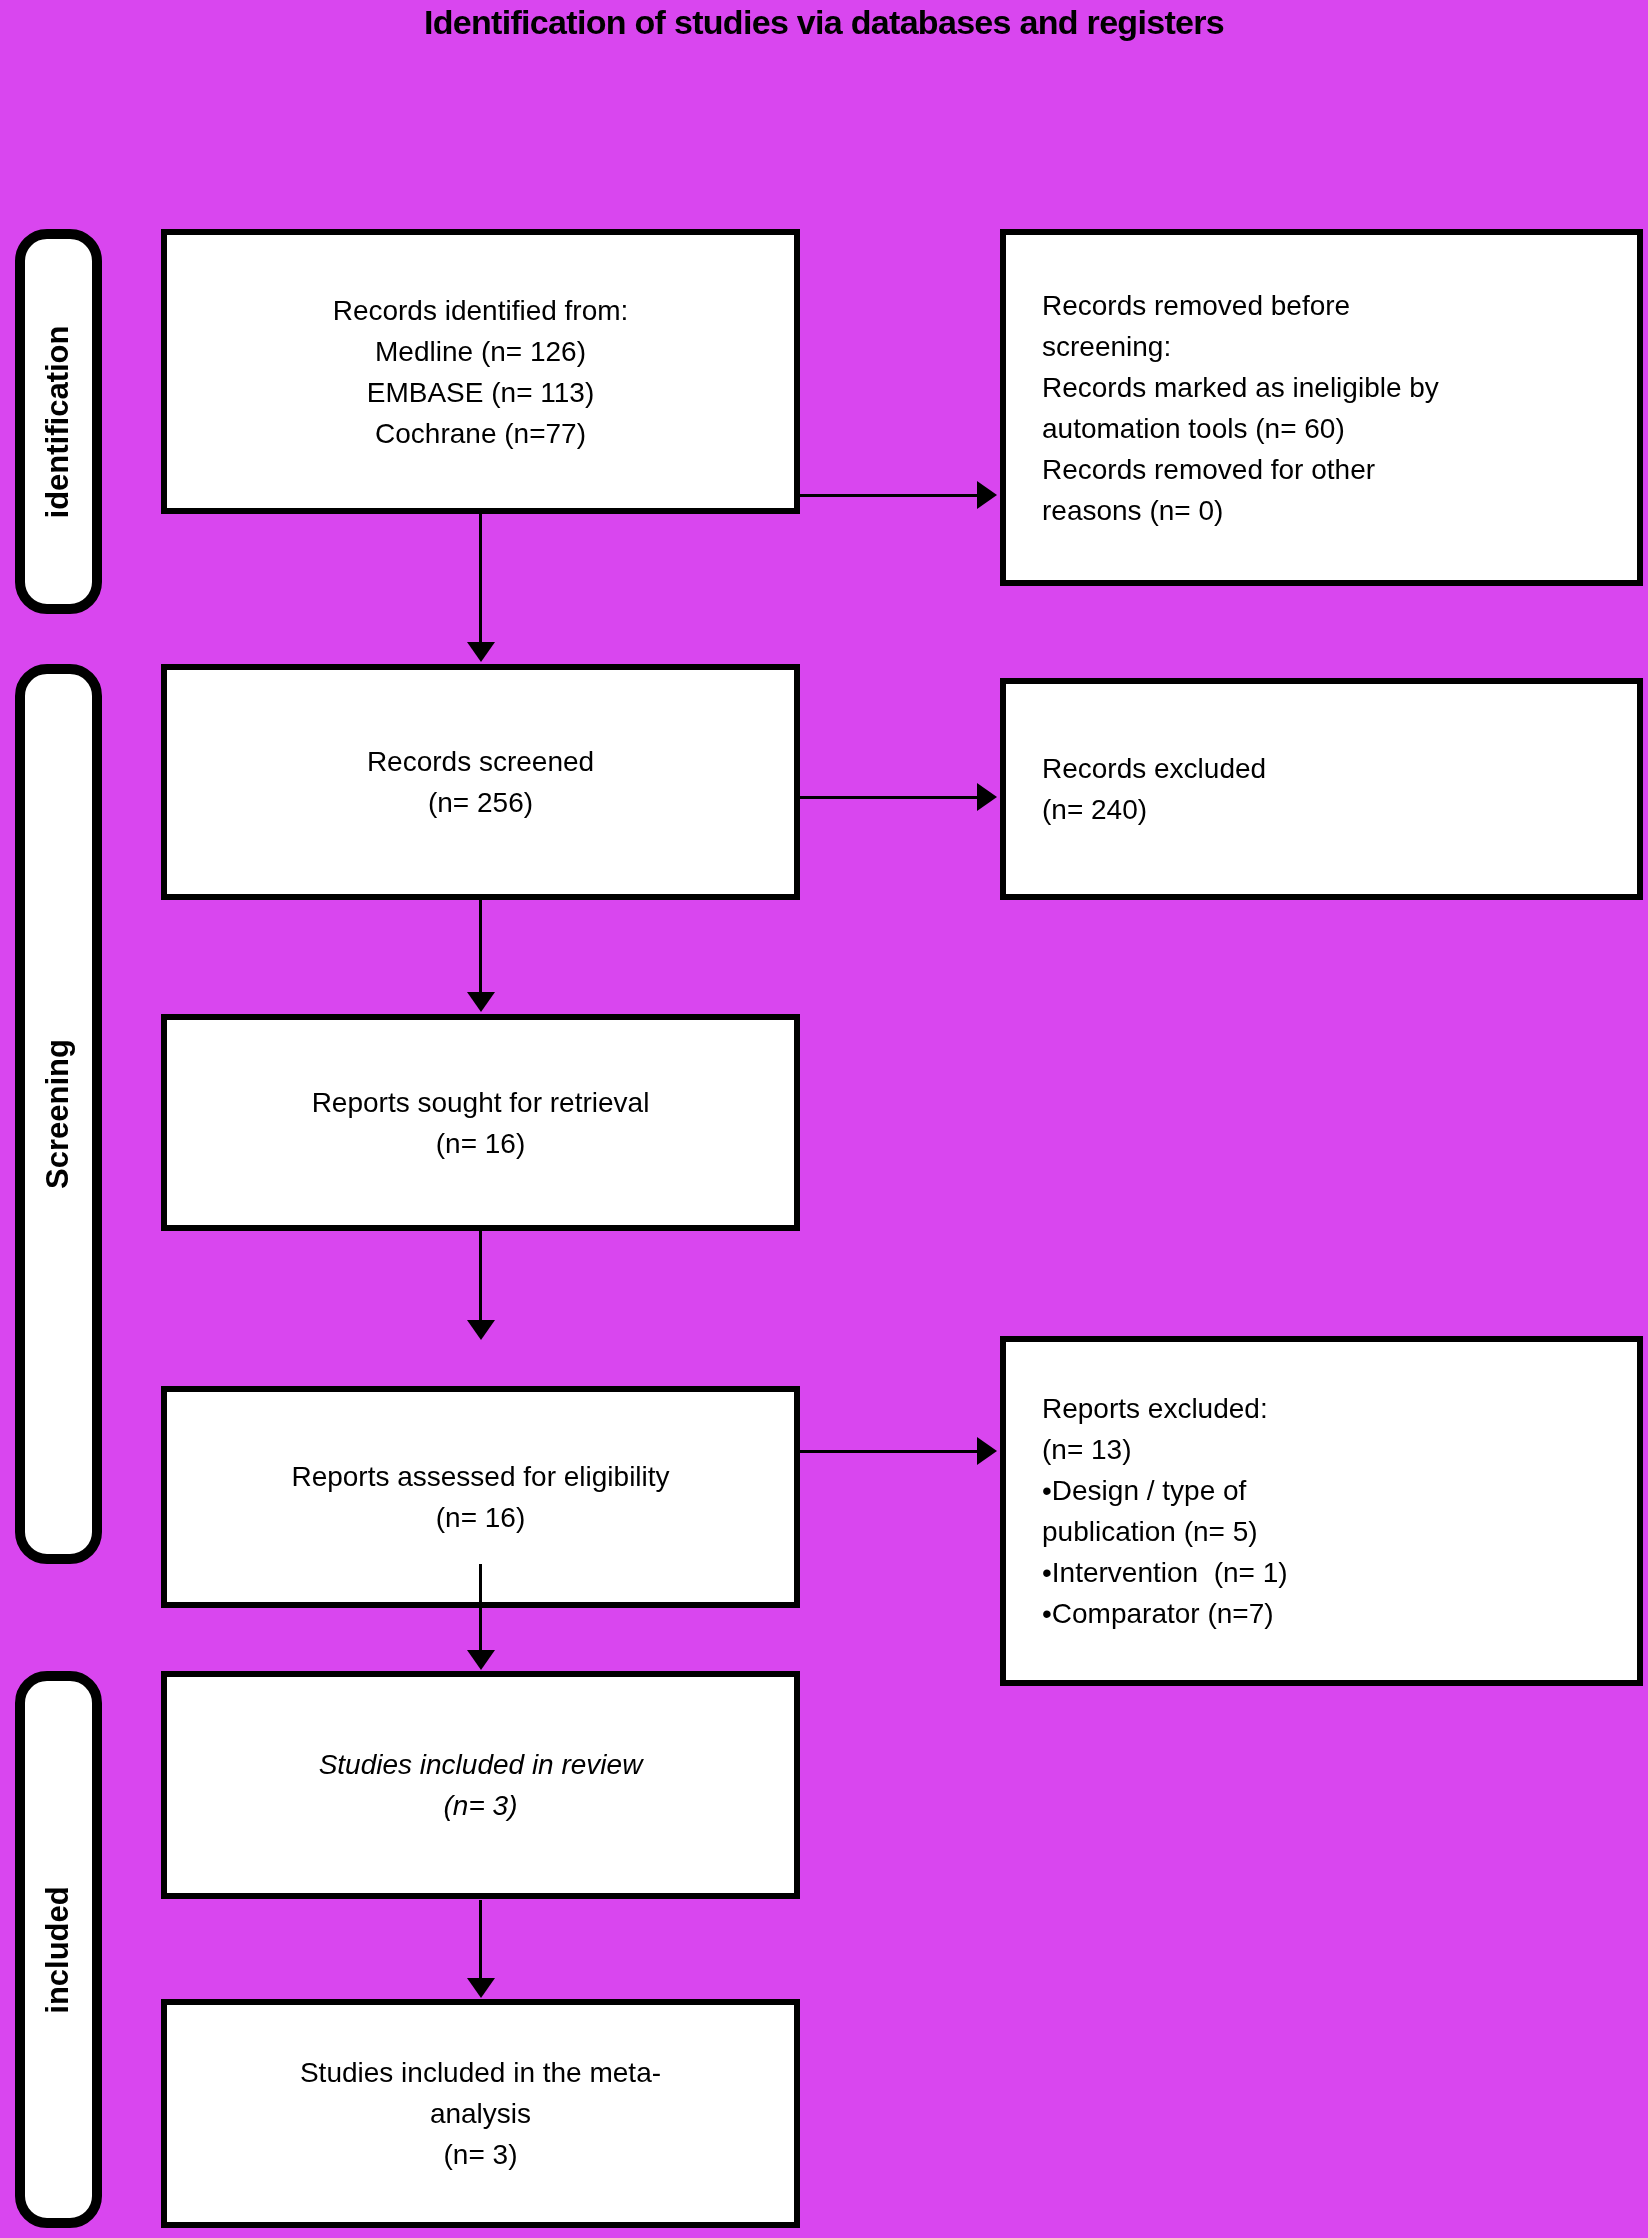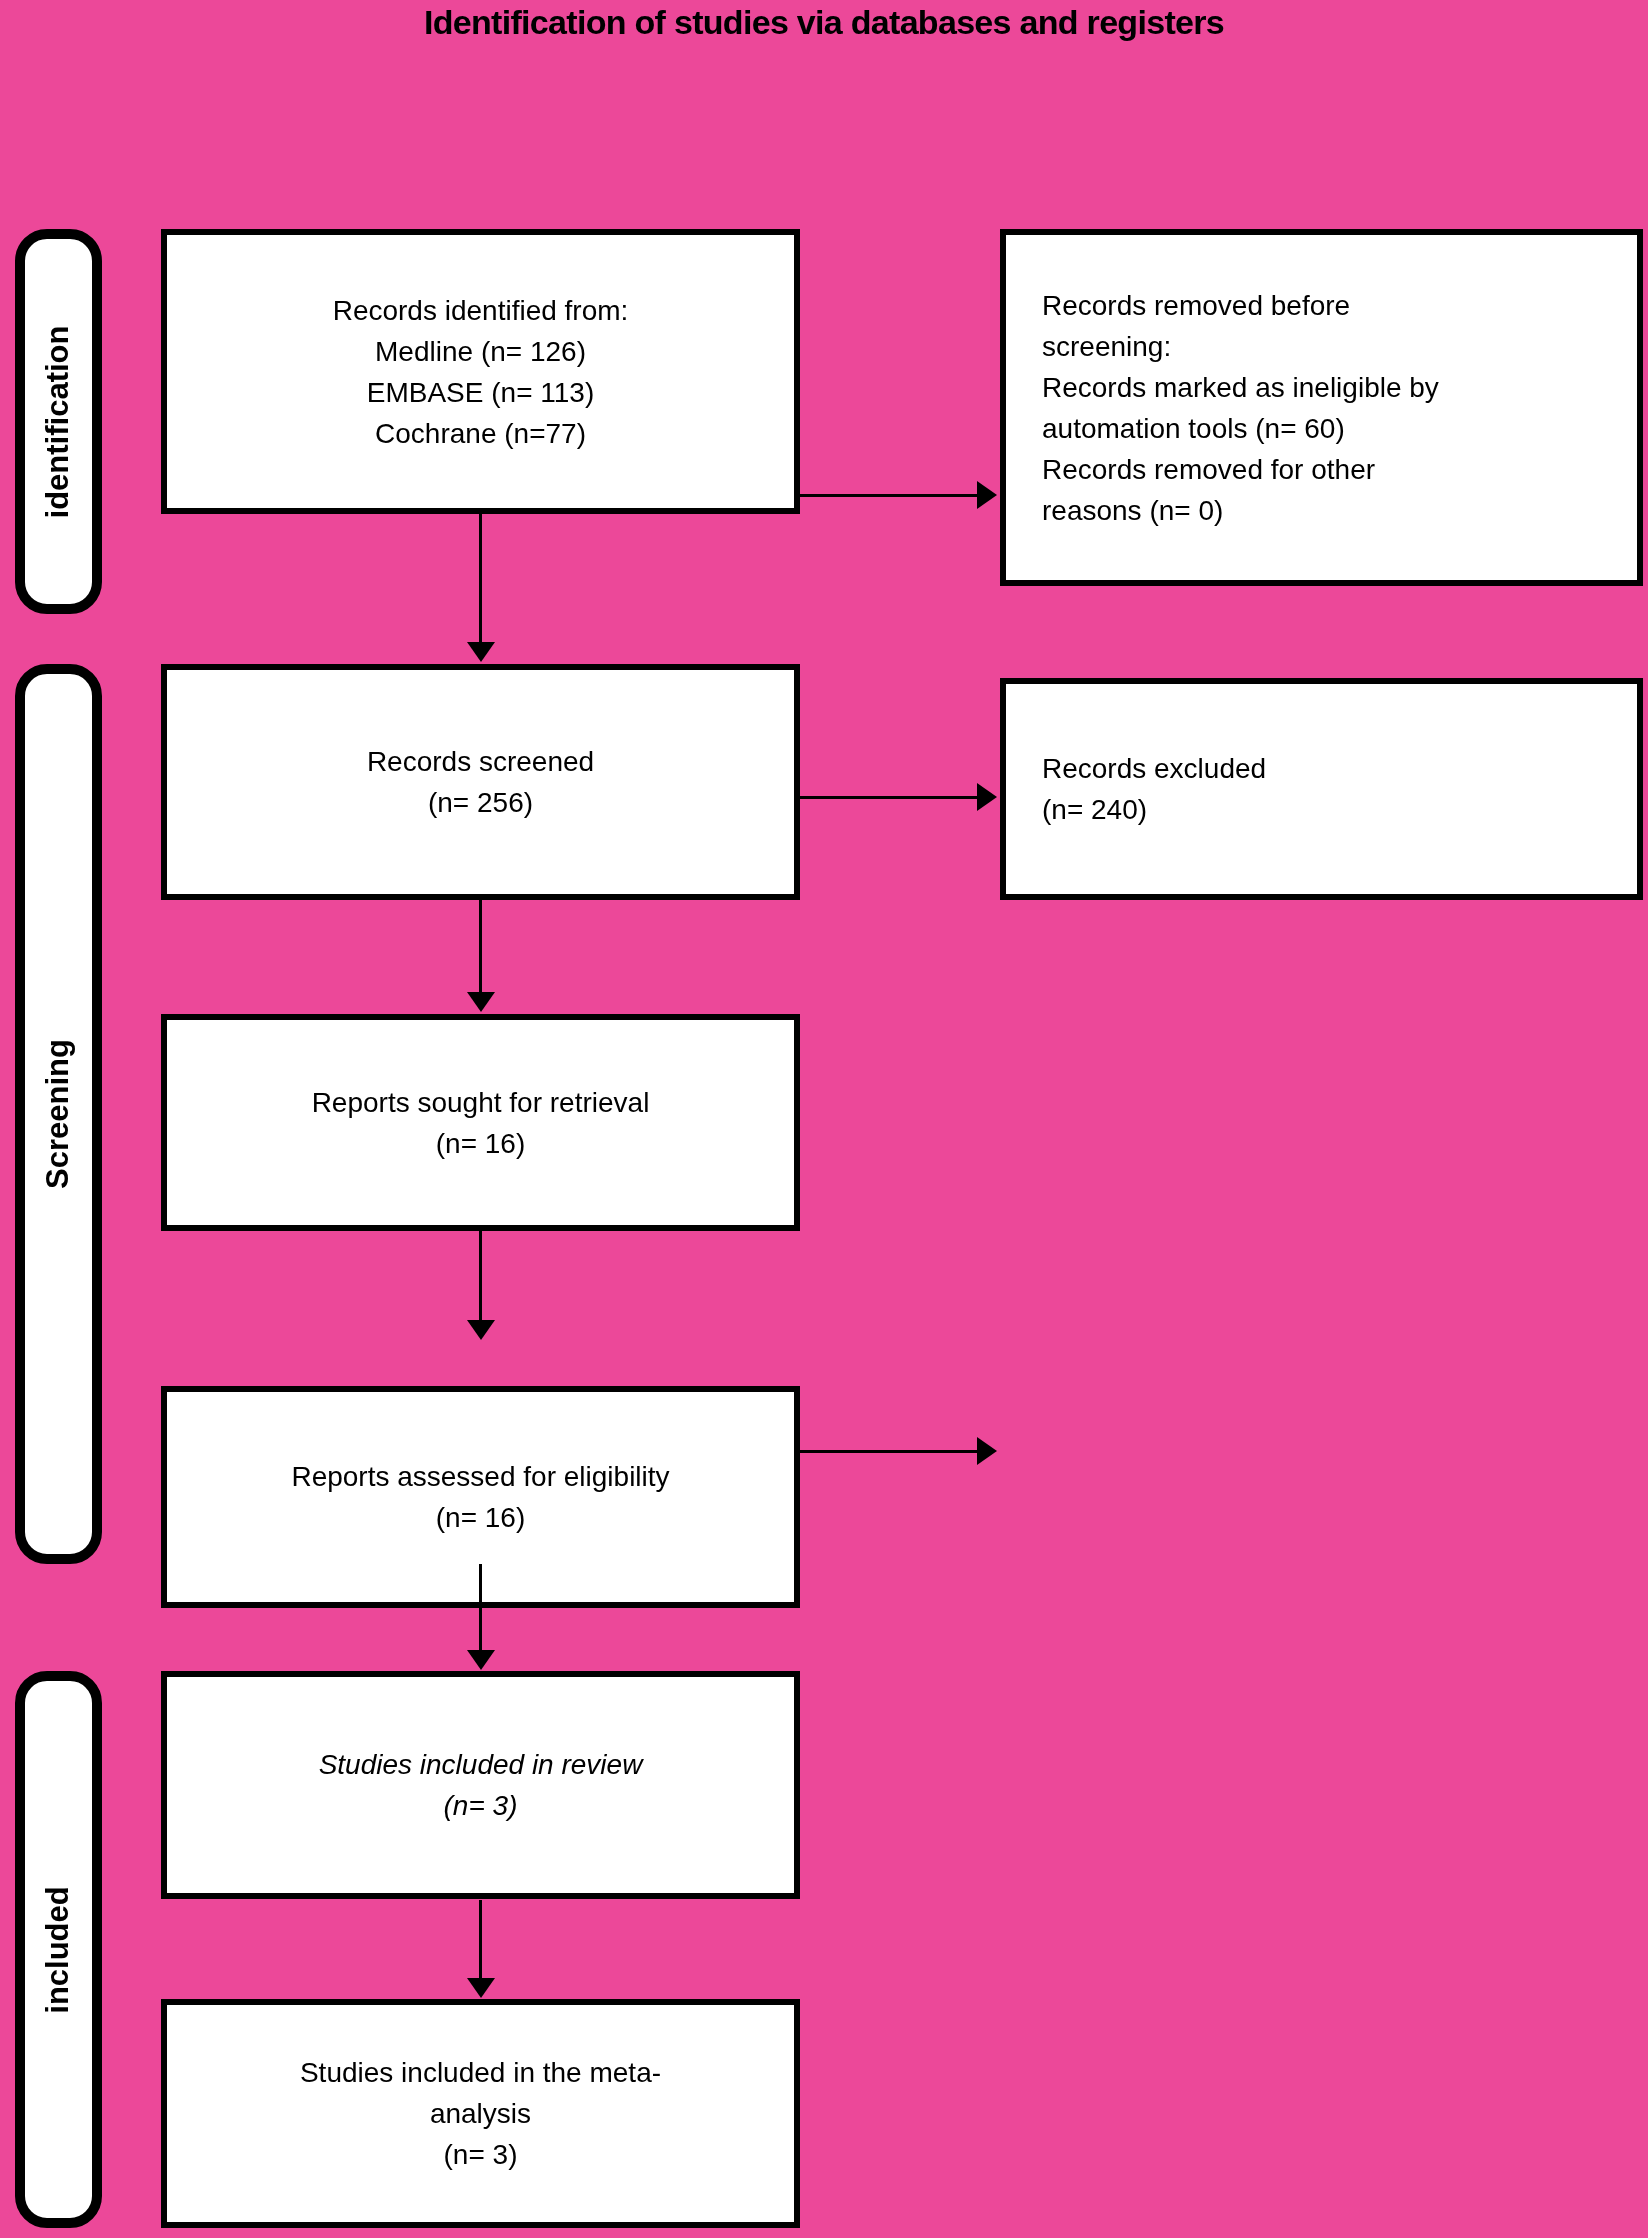--- a/index.html
+++ b/index.html
@@ -1,20 +1,20 @@
 <!DOCTYPE html>
 <html style="font-size:10.5px"><head>
 <meta charset="utf-8">
 <style>
   html, body { margin: 0; padding: 0; background: #ffffff; }
   .page {
     position: relative;
     width: 1648px;
     height: 2239px;
-    background: #ec4899;
+    background: #d946ef;
     font-family: "Liberation Sans", "DejaVu Sans", sans-serif;
     color: #000000;
     overflow: hidden;
   }
   * { box-sizing: border-box; }
 
   .title {
     position: absolute;
     top: 2.6px; left: 0; width: 100%;
     text-align: center;
@@ -127,20 +127,28 @@
     <div class="line">automation tools (n= 60)</div>
     <div class="line">Records removed for other</div>
     <div class="line">reasons (n= 0)</div>
   </div>
 
   <div class="box left" style="left:1000px; top:678px; width:643px; height:222px;">
     <div class="line">Records excluded</div>
     <div class="line">(n= 240)</div>
   </div>
 
+  <div class="box left" style="left:1000px; top:1336px; width:643px; height:350px;">
+    <div class="line">Reports excluded:</div>
+    <div class="line">(n= 13)</div>
+    <div class="line">•Design / type of</div>
+    <div class="line">publication (n= 5)</div>
+    <div class="line">•Intervention  (n= 1)</div>
+    <div class="line">•Comparator (n=7)</div>
+  </div>
 
   <div class="vline" style="left:479px; top:514px;  height:131px;"></div>
   <div class="arrow-down" style="left:467px; top:642px;"></div>
 
   <div class="vline" style="left:479px; top:900px; height:93px;"></div>
   <div class="arrow-down" style="left:467px; top:992px;"></div>
 
   <div class="vline" style="left:479px; top:1231px; height:91px;"></div>
   <div class="arrow-down" style="left:467px; top:1320px;"></div>
 

